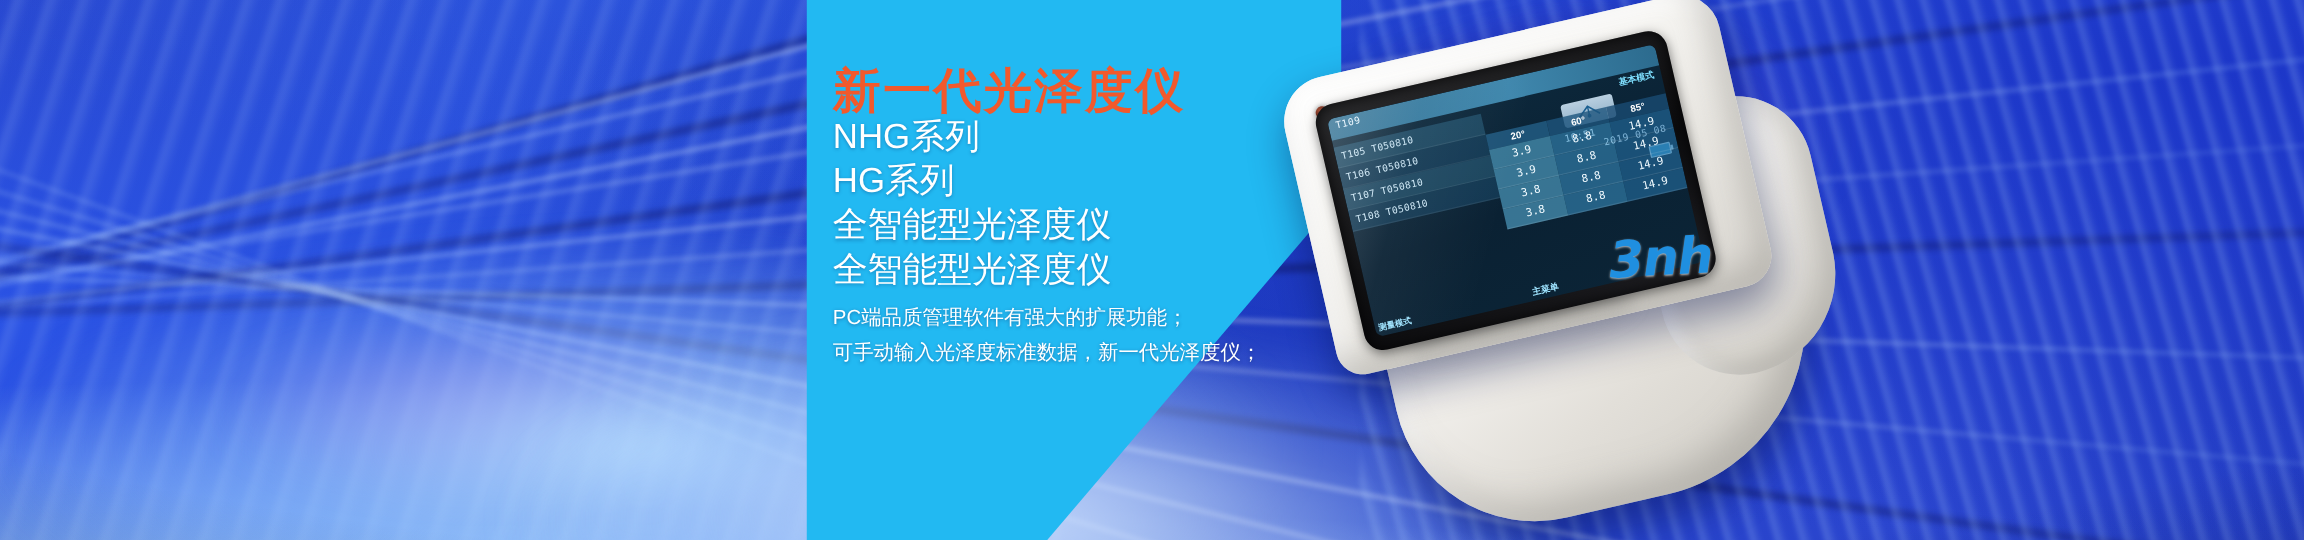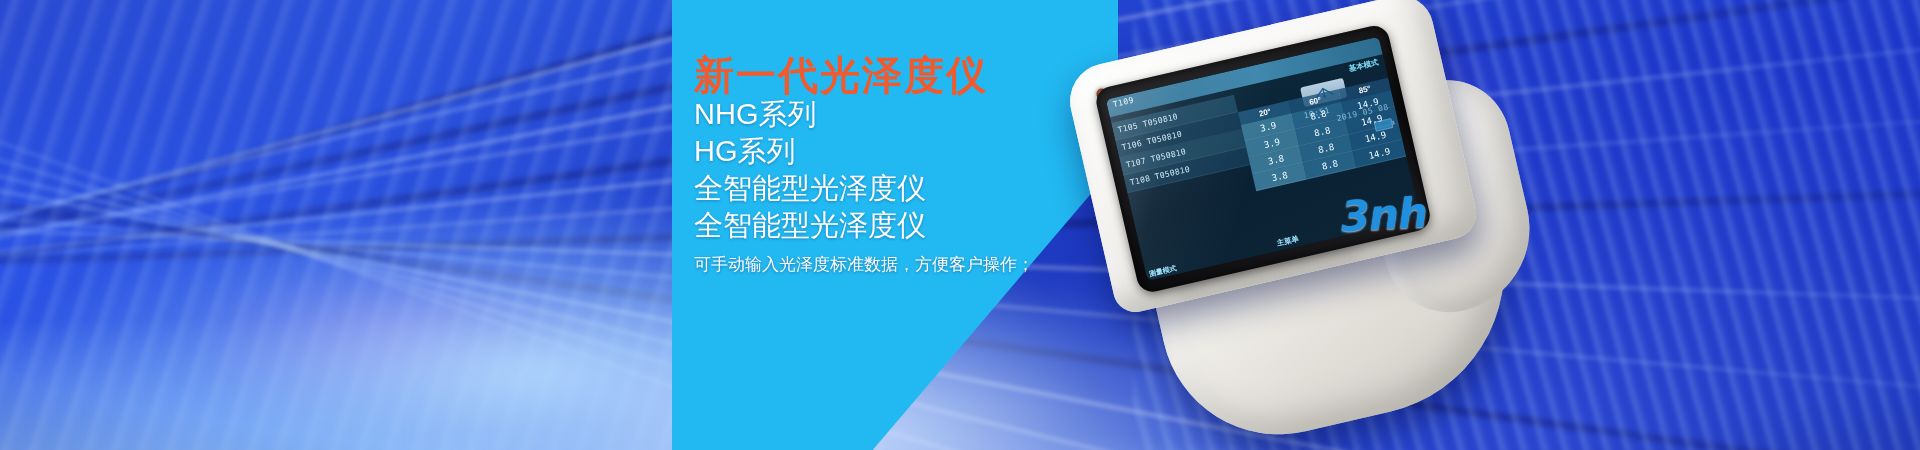--- a/index.html
+++ b/index.html
@@ -272,21 +272,22 @@
     <div class="headline">新一代光泽度仪</div>
 
     <div class="sub">
       <div>NHG系列</div>
       <div>HG系列</div>
       <div>全智能型光泽度仪</div>
       <div>全智能型光泽度仪</div>
     </div>
 
     <div class="body">
-      <div>可手动输入光泽度标准数据，方便客户操作；</div>
+      <div>PC端品质管理软件有强大的扩展功能；</div>
+      <div>可手动输入光泽度标准数据，新一代光泽度仪；</div>
     </div>
   </div>
 
   <div class="device">
     <div class="dev-rot">
       <div class="dev-handle"></div>
       <div class="dev-nose"></div>
       <div class="dev-body"></div>
       <div class="dev-shadowgap"></div>
       <div class="led"></div>

